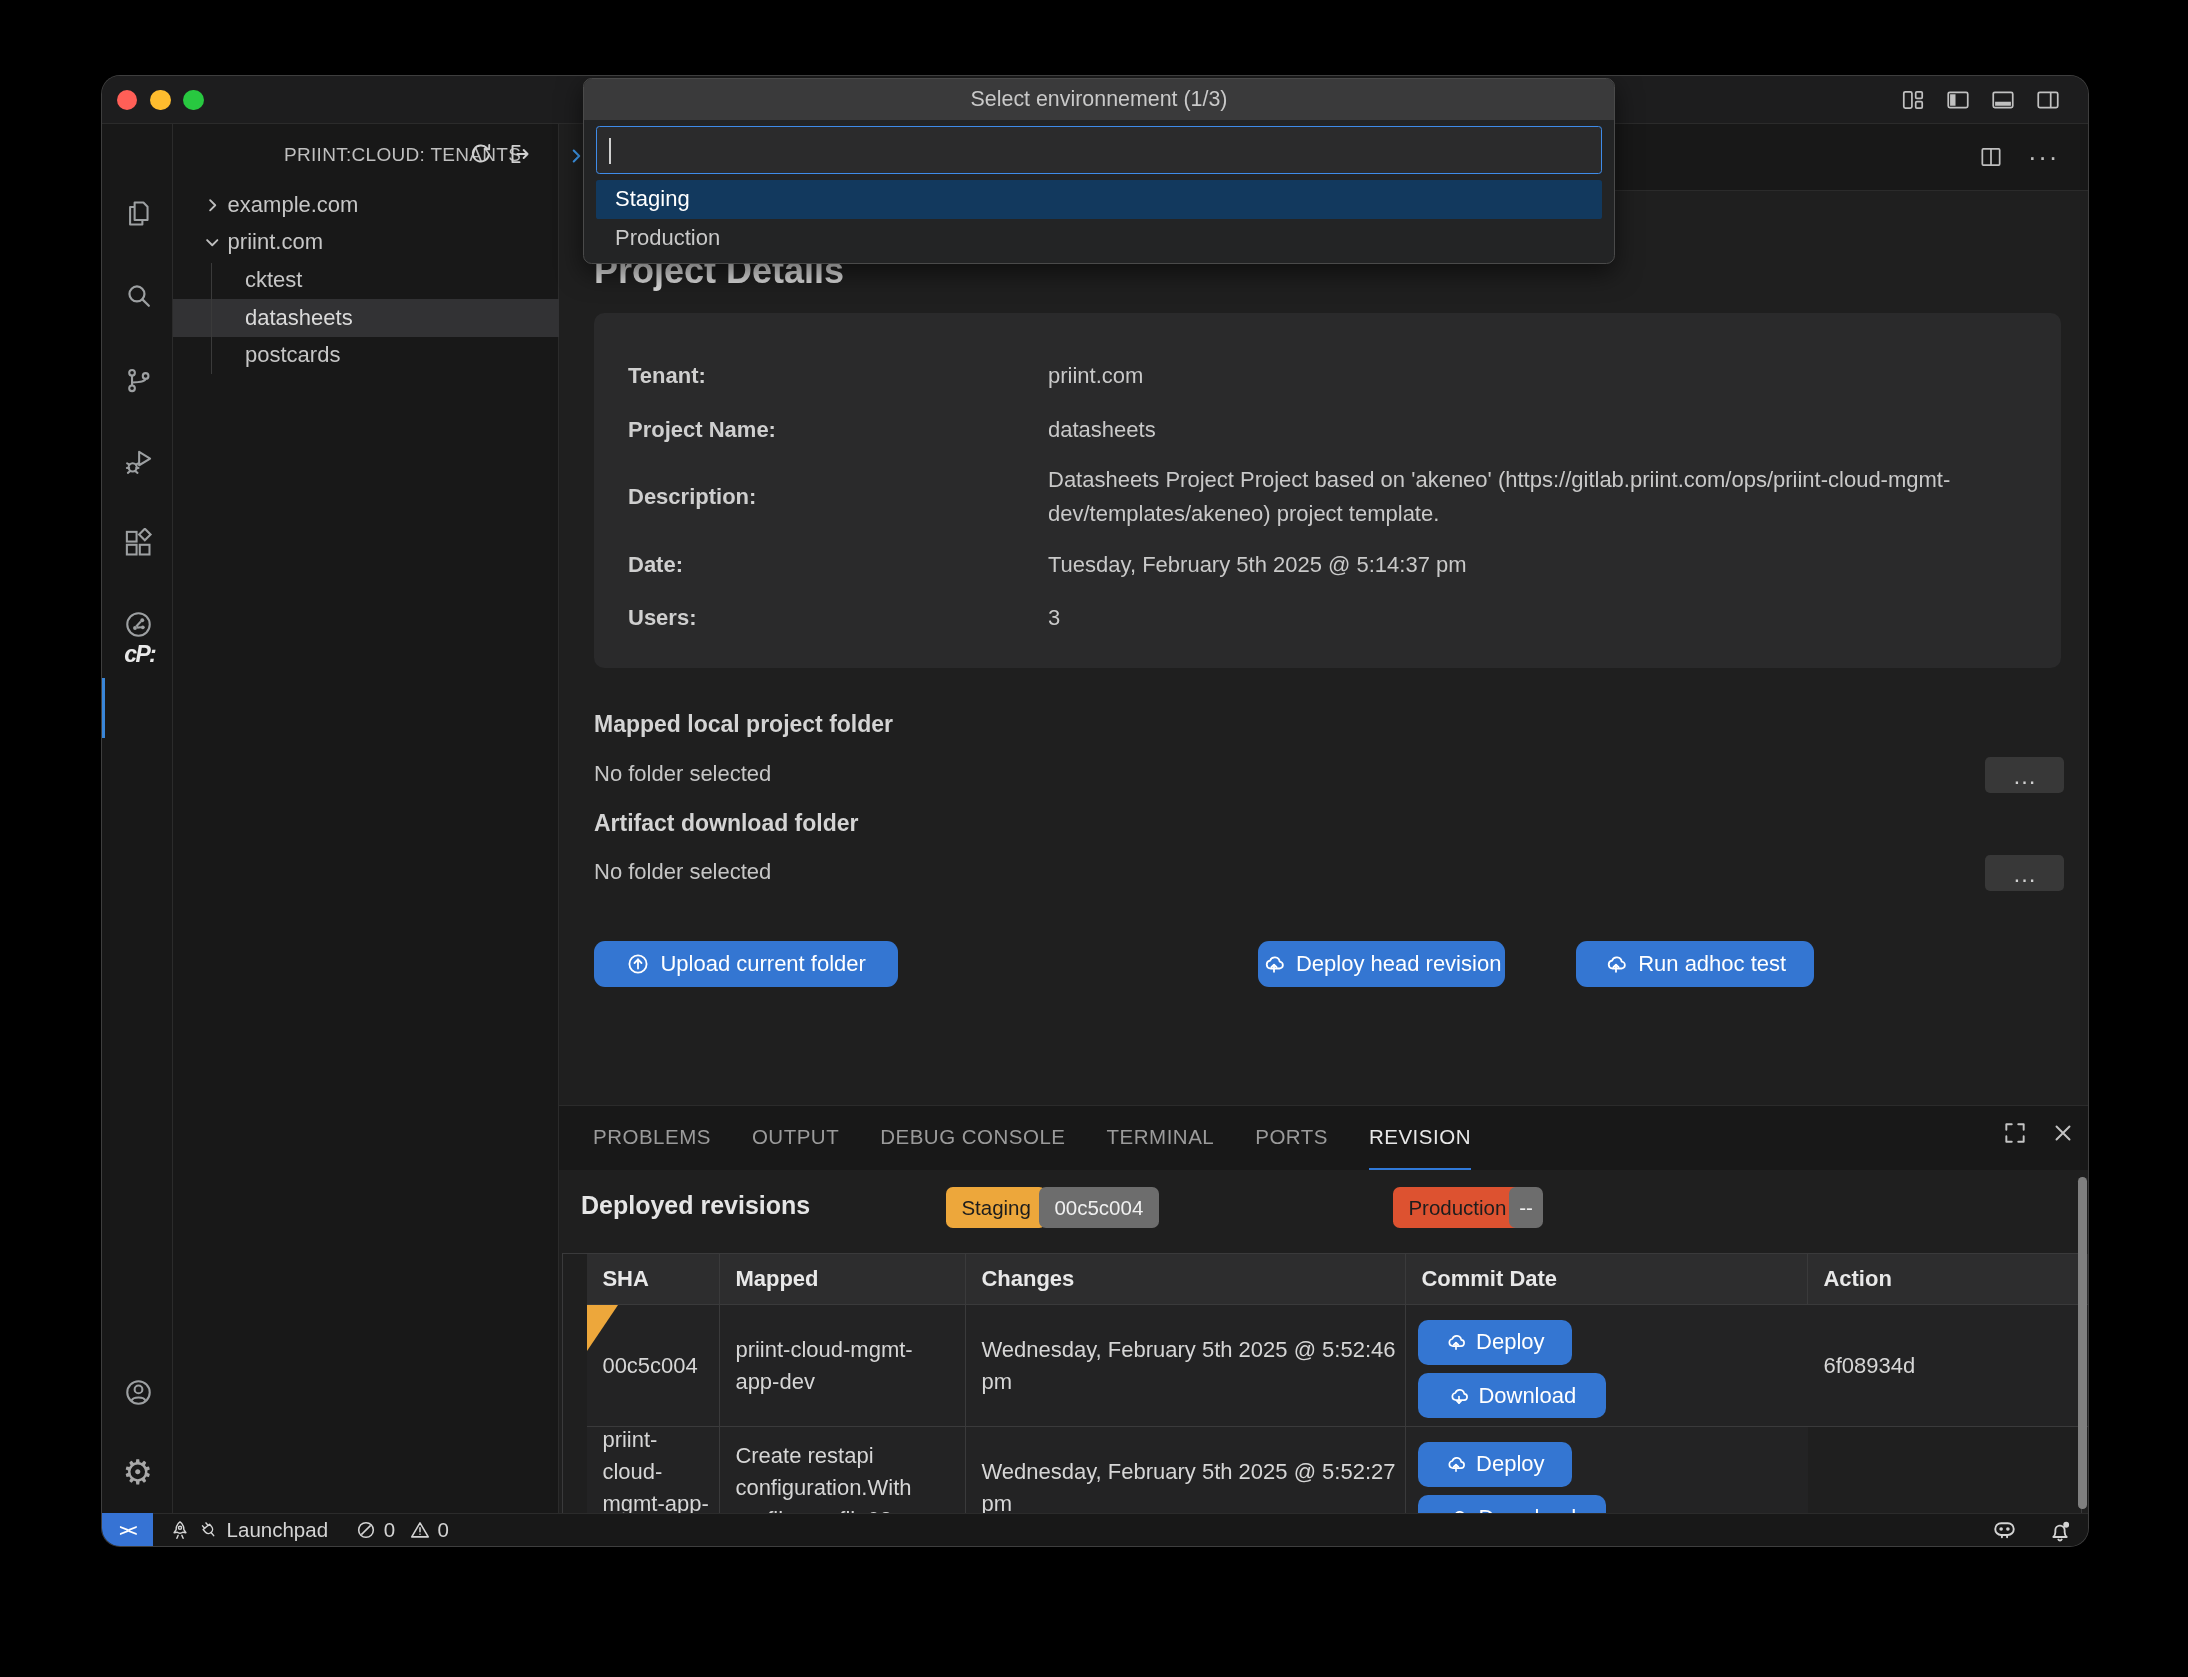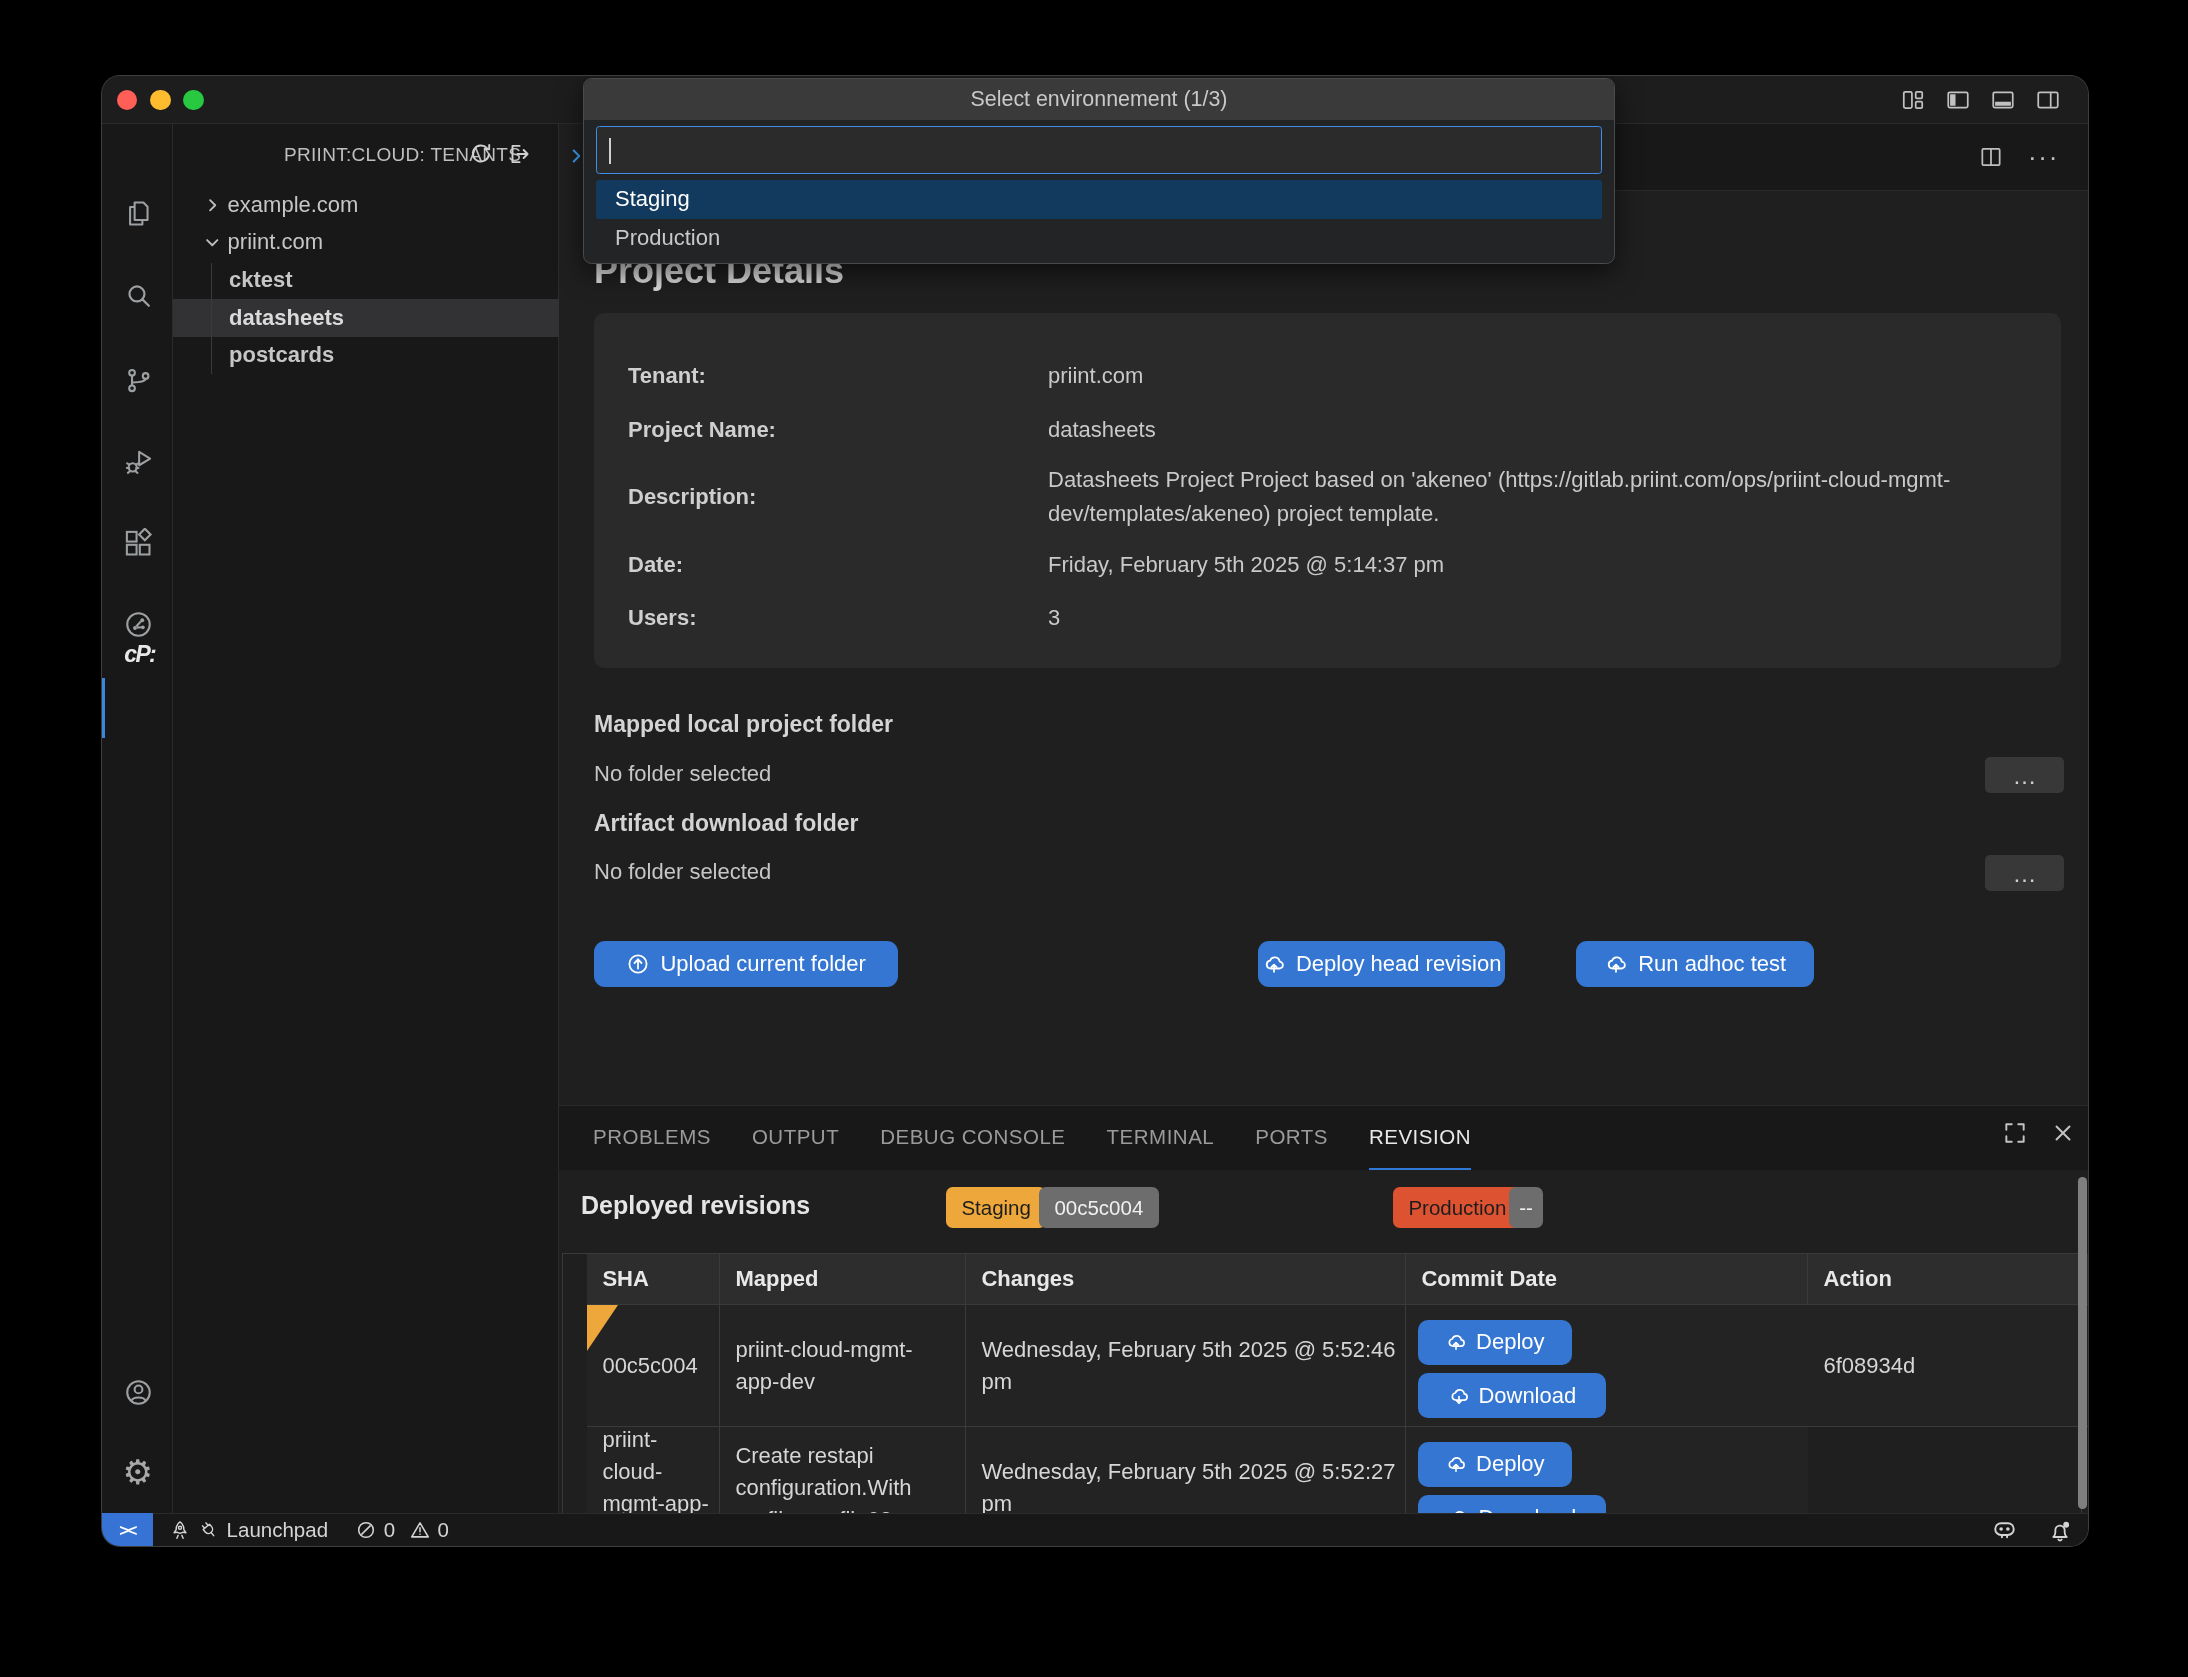--- a/index.html
+++ b/index.html
@@ -23,21 +23,21 @@
                color:#e8e8e8;letter-spacing:-1.7px;font-style:italic;}
   
   .sidebar-bg{position:absolute;left:71px;top:48px;width:386px;height:1389px;background:#181818;border-right:0.9px solid #2b2b2b;}
   .sb-title{position:absolute;left:182px;top:68px;font-size:19px;letter-spacing:0.3px;color:#bfbfbf;}
   .sb-ic{position:absolute;top:65px;width:26px;height:26px;color:#cfcfcf;}
   .sb-ic svg{width:26px;height:26px;}
   .tree-row{position:absolute;left:71px;width:386px;height:38px;display:flex;align-items:center;font-size:22px;color:#c6c6c6;cursor:pointer;}
   .tree-row.sel{background:#323234;color:#dadada;}
   .tree-chev{width:20.5px;height:20.5px;margin-left:29px;margin-right:5.1px;color:#bdbdbd;}
   .tree-chev svg{width:20.5px;height:20.5px;}
-  .tree-pad{margin-left:56px;font-weight:bold;}
+  .tree-pad{margin-left:72px;}
   .indent-guide{position:absolute;left:109px;top:187px;width:0.9px;height:111px;background:#3a3a3a;}
   
   .tabbar-bg{position:absolute;left:457px;top:48px;width:1531px;height:67px;background:#181818;border-bottom:0.9px solid #2b2b2b;}
   .tab-sliver{position:absolute;left:457px;top:48px;width:26.5px;height:67px;background:#1f1f1f;}
   .tab-chev{position:absolute;left:463px;top:69px;width:22px;height:22px;color:#3f9bf0;}
   .tab-chev svg{width:22px;height:22px;}
   .tabbar-actions{position:absolute;right:29px;top:68px;display:flex;gap:24px;color:#bfbfbf;align-items:center;}
   .tabbar-actions svg{width:26px;height:26px;}
   .more-dots{font-size:26px;letter-spacing:1.7px;line-height:26px;color:#bfbfbf;}
   
@@ -354,21 +354,21 @@
     <div class="page-h1">Project Details</div>
 
     <div class="card">
       <div class="lbl" style="top:46px">Tenant:</div>
       <div class="val" style="top:46px">priint.com</div>
       <div class="lbl" style="top:100px">Project Name:</div>
       <div class="val" style="top:100px">datasheets</div>
       <div class="lbl" style="top:167px">Description:</div>
       <div class="val" style="top:150px">Datasheets Project Project based on 'akeneo' (https://gitlab.priint.com/ops/priint-cloud-mgmt-dev/templates/akeneo) project template.</div>
       <div class="lbl" style="top:235px">Date:</div>
-      <div class="val" style="top:235px">Friday, February 5th 2025 @ 5:14:37 pm</div>
+      <div class="val" style="top:235px">Tuesday, February 5th 2025 @ 5:14:37 pm</div>
       <div class="lbl" style="top:288px">Users:</div>
       <div class="val" style="top:288px">3</div>
     </div>
 
     <div class="sec-h" style="top:635px">Mapped local project folder</div>
     <div class="sec-v" style="top:685px">No folder selected</div>
     <div class="dots-btn" style="top:681px">…</div>
 
     <div class="sec-h" style="top:734px">Artifact download folder</div>
     <div class="sec-v" style="top:783px">No folder selected</div>

